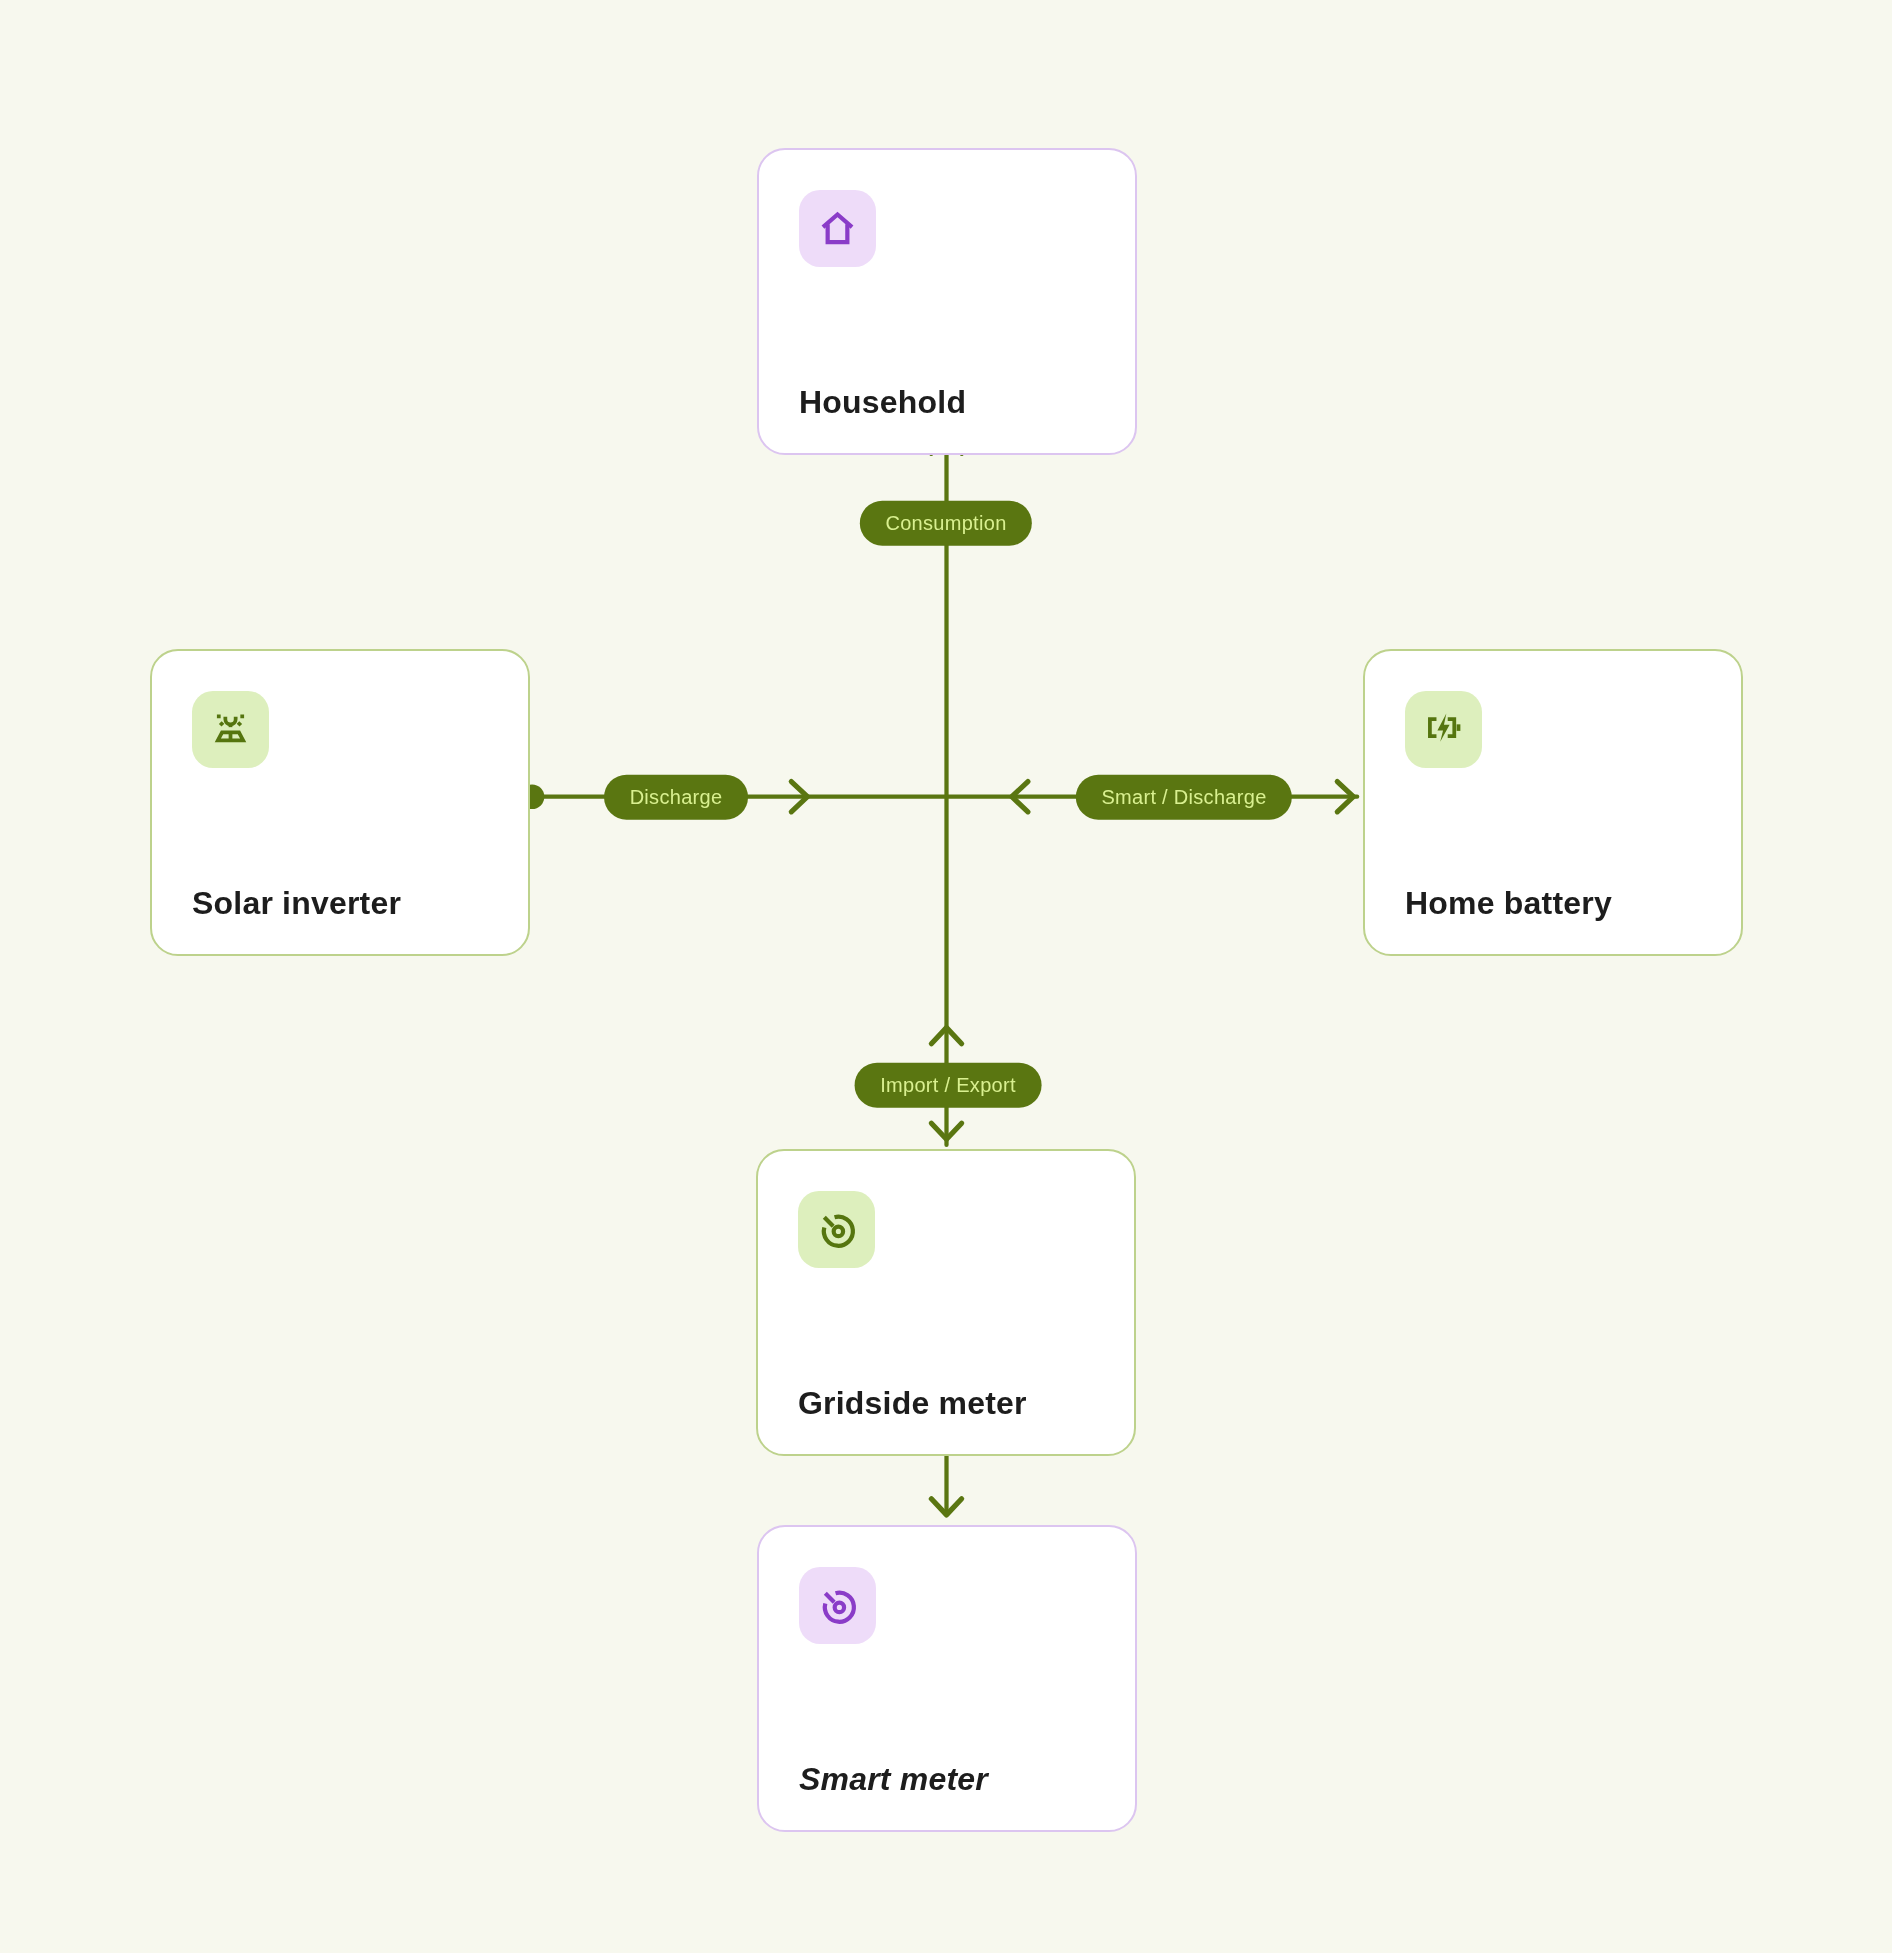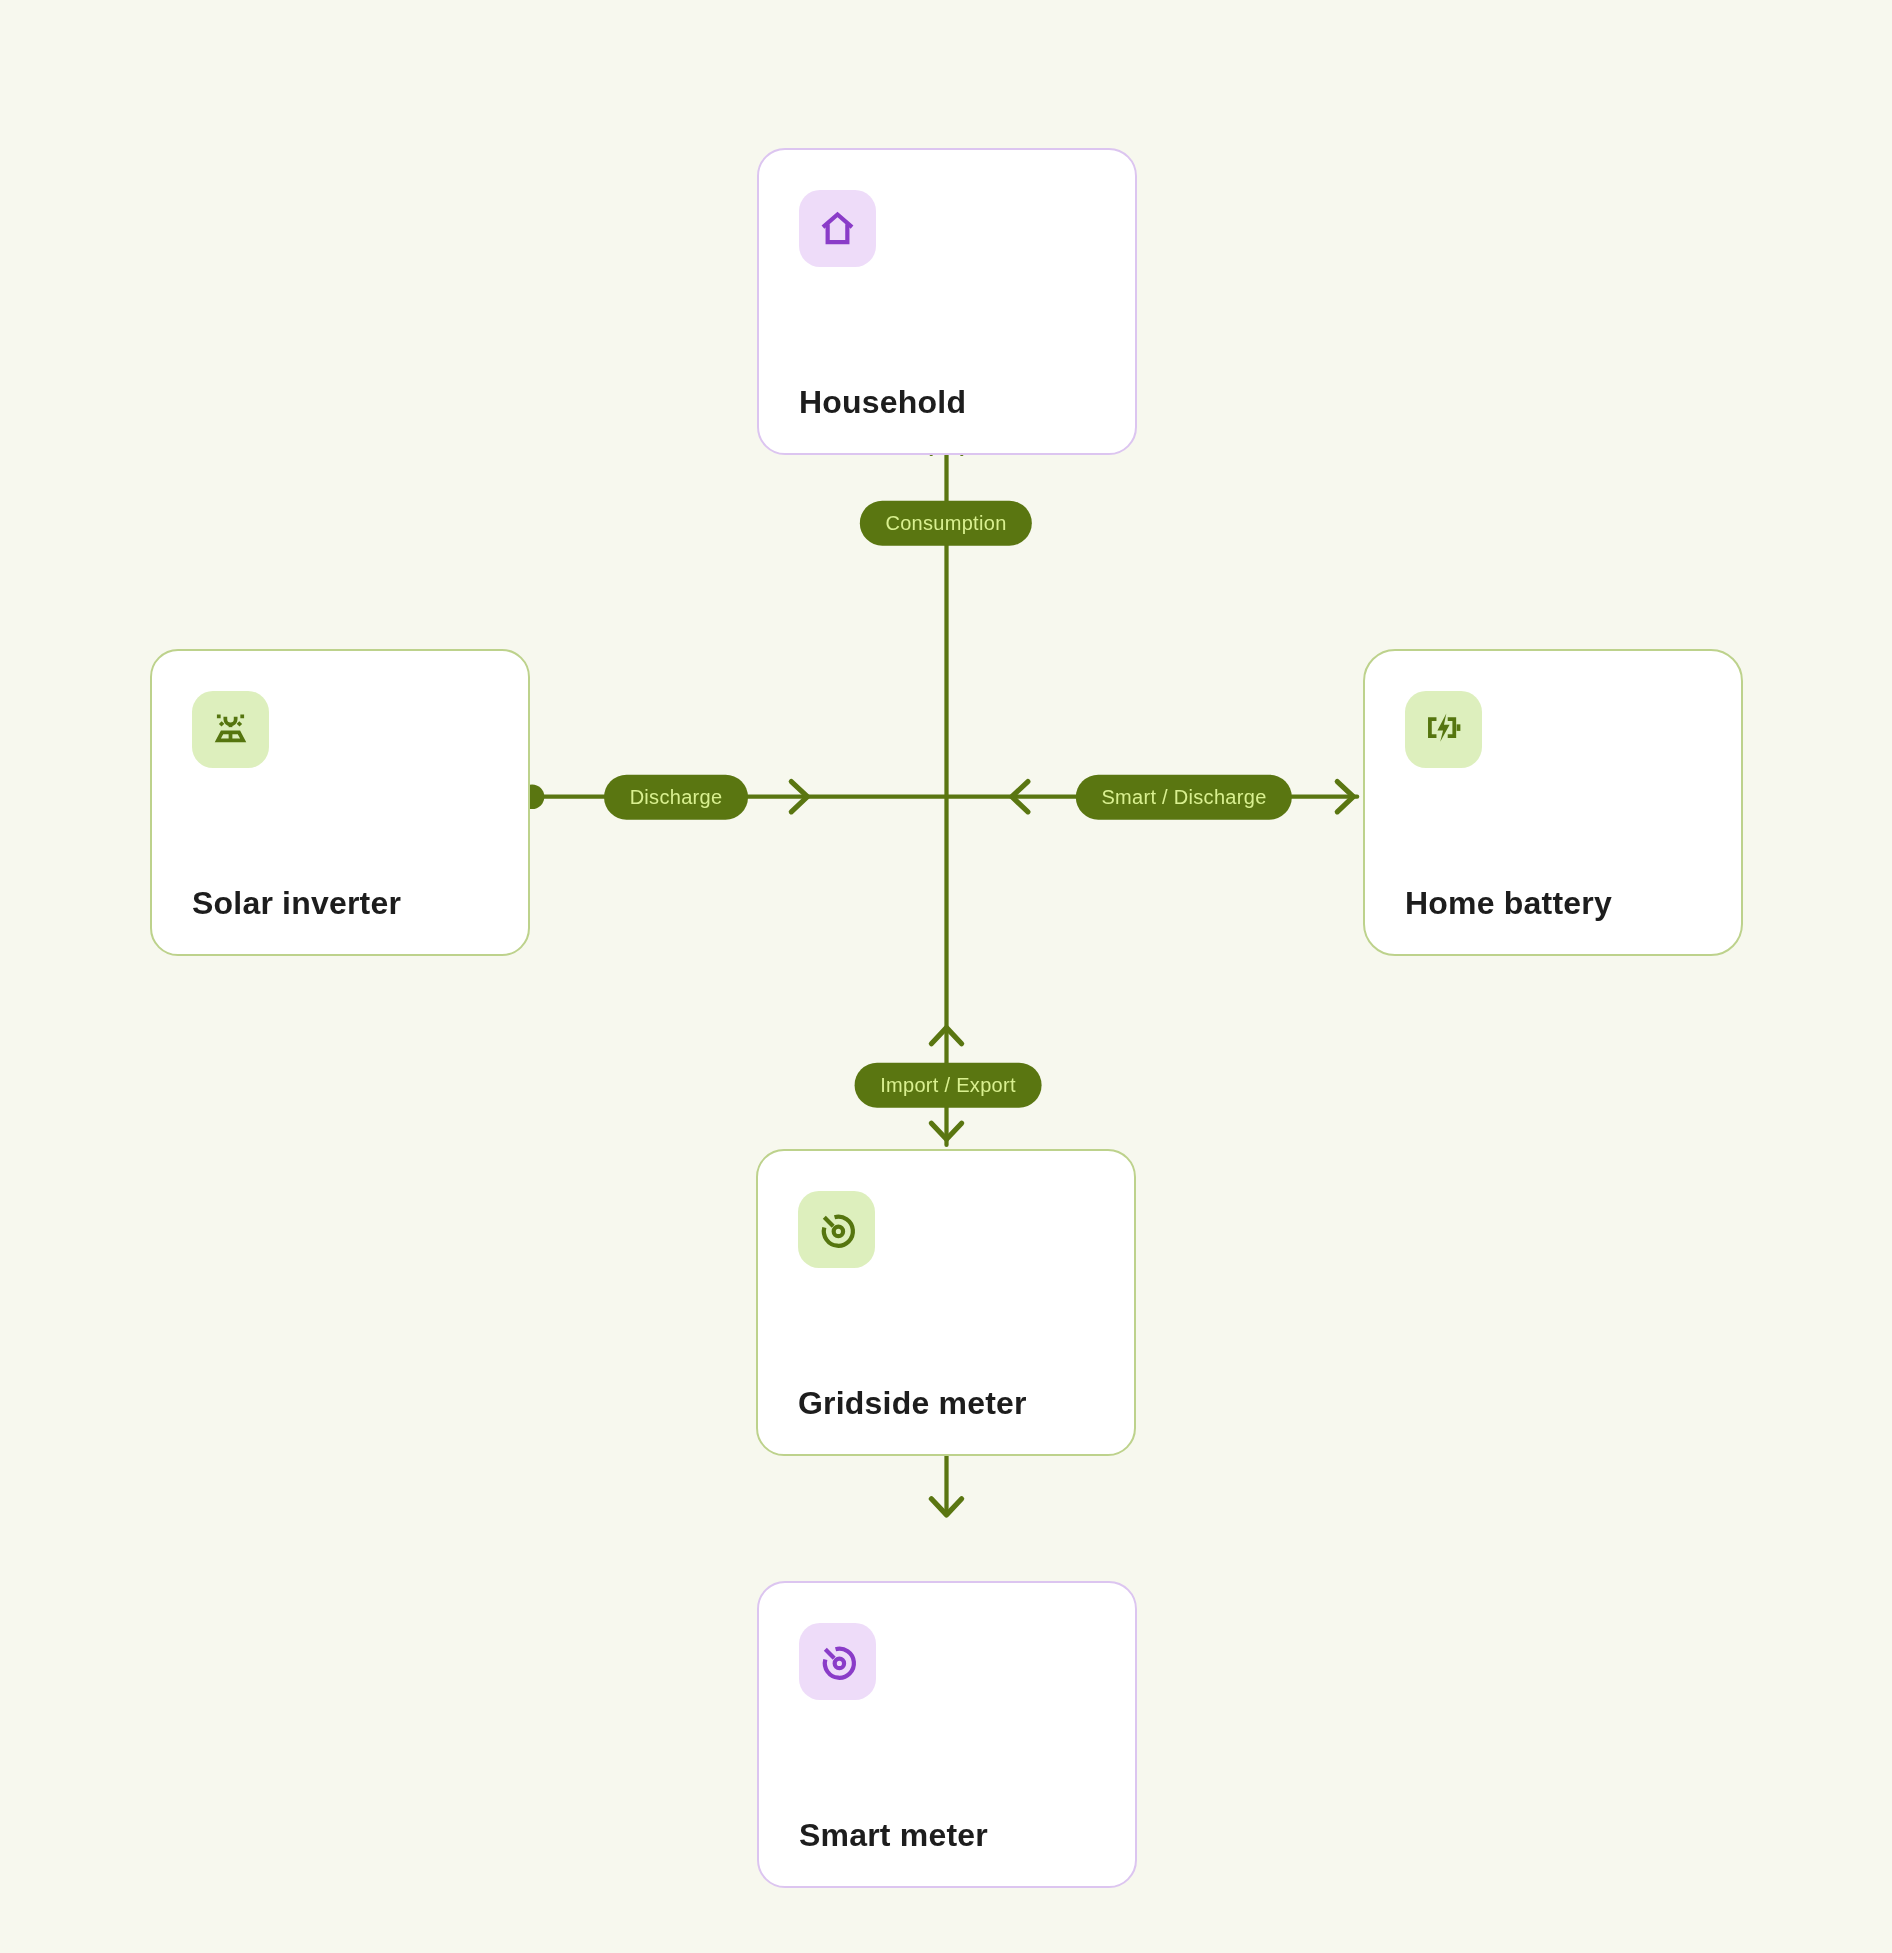--- a/index.html
+++ b/index.html
@@ -36,23 +36,23 @@
     position:absolute;z-index:3;
     transform:translate(-50%,-50%);
     background:#5a7611;color:#d9f090;
     font-size:20px;font-weight:500;letter-spacing:0.3px;
     line-height:1;padding:12.3px 25.6px;border-radius:945px;
     white-space:nowrap;
   }
   
   .pos-household{left:757px;top:148px;}
   .pos-solar{left:150px;top:649px;text-align:center;}
-  .pos-battery{left:1363px;top:649px;border-radius:32px;}
+  .pos-battery{left:1363px;top:649px;}
   .pos-gridside{left:756px;top:1149px;}
-  .pos-smart{left:757px;top:1581px;}
+  .pos-smart{left:757px;top:1525px;font-style:italic;}
   
   .pill-consumption{left:946px;top:523px;}
   .pill-generation{left:676px;top:797px;}
   .pill-charge{left:1184px;top:797px;}
   .pill-import{left:948px;top:1085px;}
 </style>
 </head>
 <body>
 
 <div class="stage">

